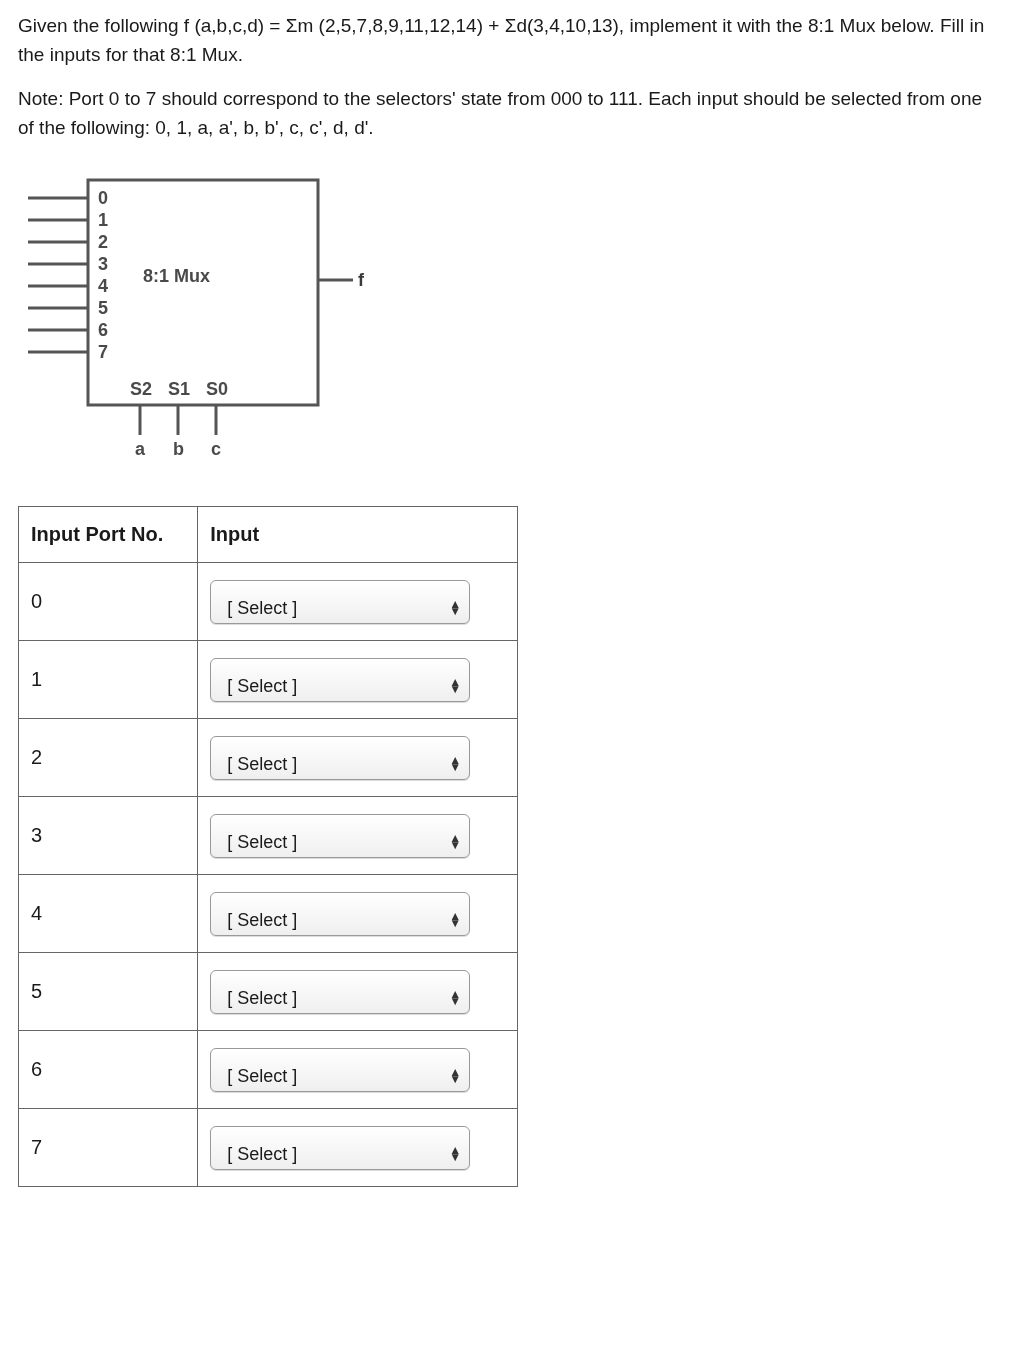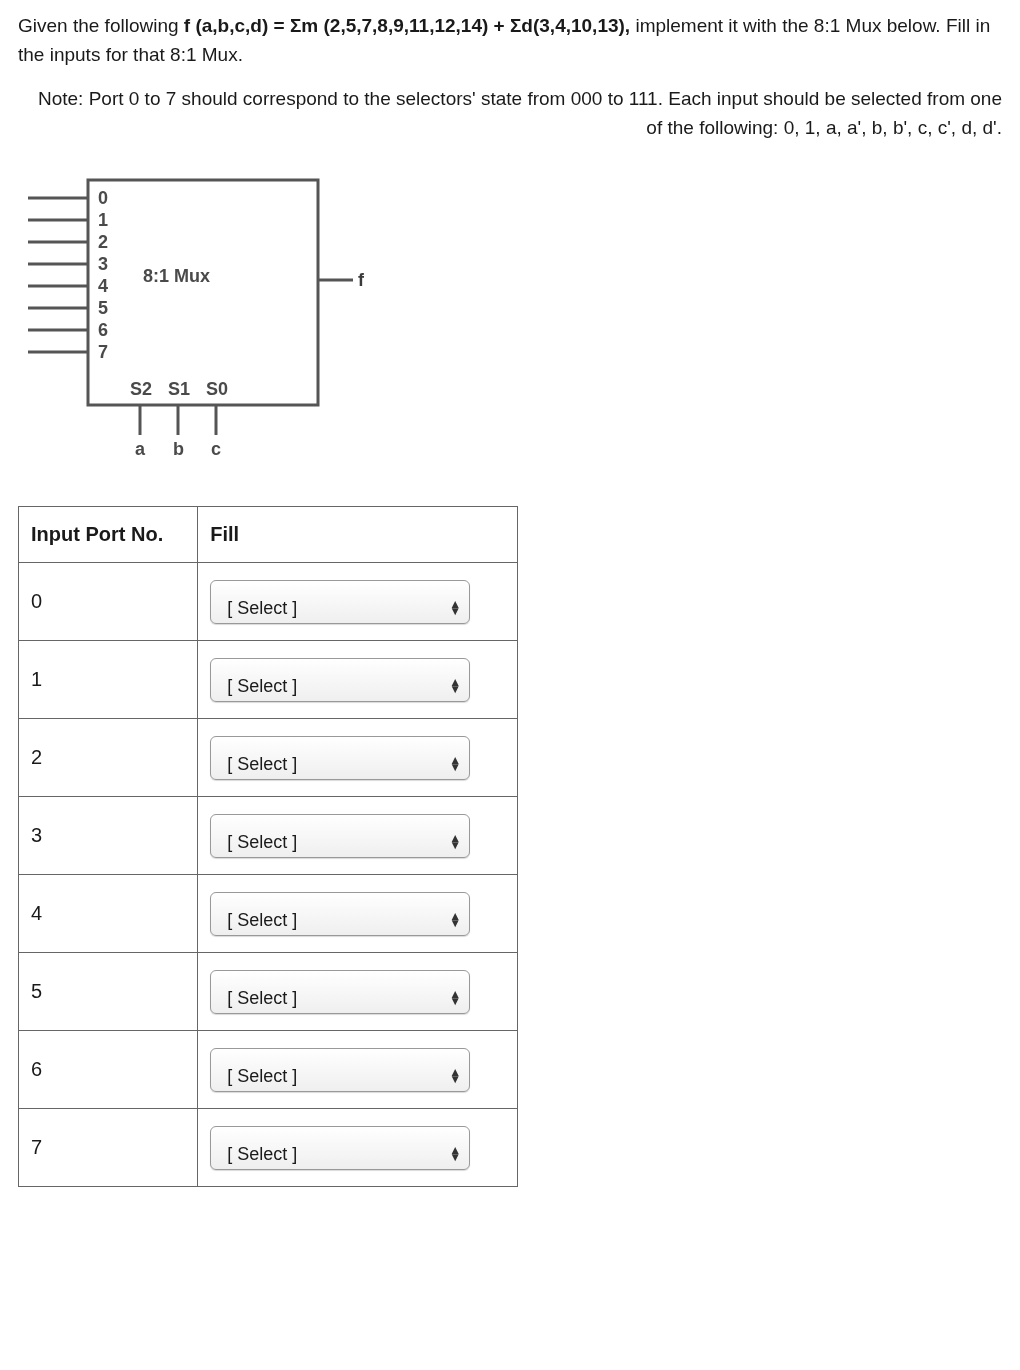--- a/index.html
+++ b/index.html
@@ -13,28 +13,27 @@
       background: #fff;
       padding: 12px 18px;
       width: 1020px;
     }
     .question-text {
       font-size: 19px;
       line-height: 1.5;
       margin-bottom: 16px;
     }
     .question-text .bold {
-      font-weight: 700;
+      font-weight: 400;
       text-align: center;
     }
     .note-text {
       font-size: 19px;
       line-height: 1.5;
       margin-bottom: 28px;
-      text-align: right;
     }
     .mux-diagram {
       margin-top: 12px;
       margin-bottom: 42px;
     }
     .answer-table {
       border-collapse: collapse;
       width: 500px;
     }
     .answer-table th,
@@ -146,21 +145,21 @@
       <text x="155" y="285">b</text>
       <text x="193" y="285">c</text>
     </g>
   </svg>
 </div>
 
 <table class="answer-table">
   <thead>
     <tr>
       <th class="col-port">Input Port No.</th>
-      <th class="col-input">Fill</th>
+      <th class="col-input">Input</th>
     </tr>
   </thead>
   <tbody>
   <tr>
         <td class="col-port">0</td>
         <td class="col-input"><div class="select-wrap">
             <span class="select-label">[ Select ]</span>
             <span class="select-arrows">
               <span>▲</span>
               <span>▼</span>

